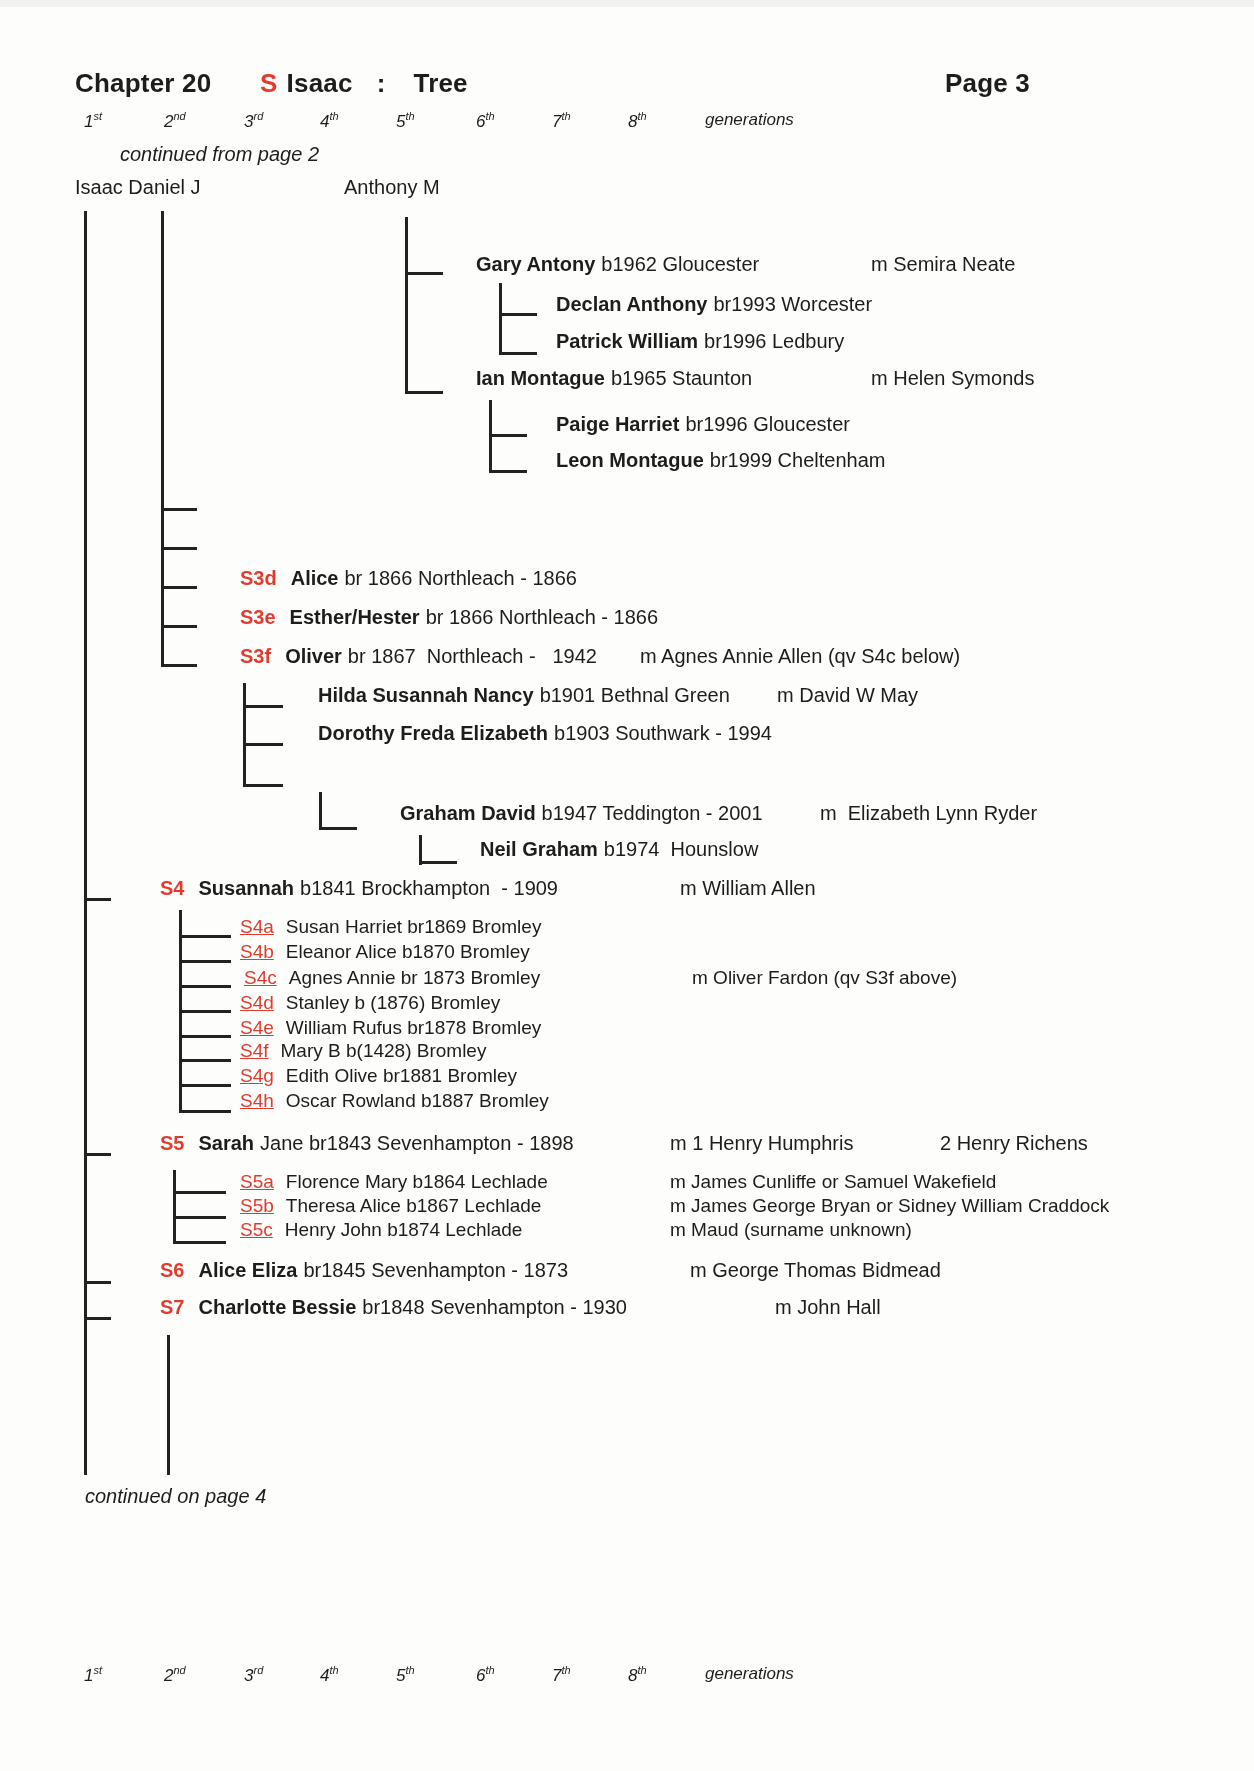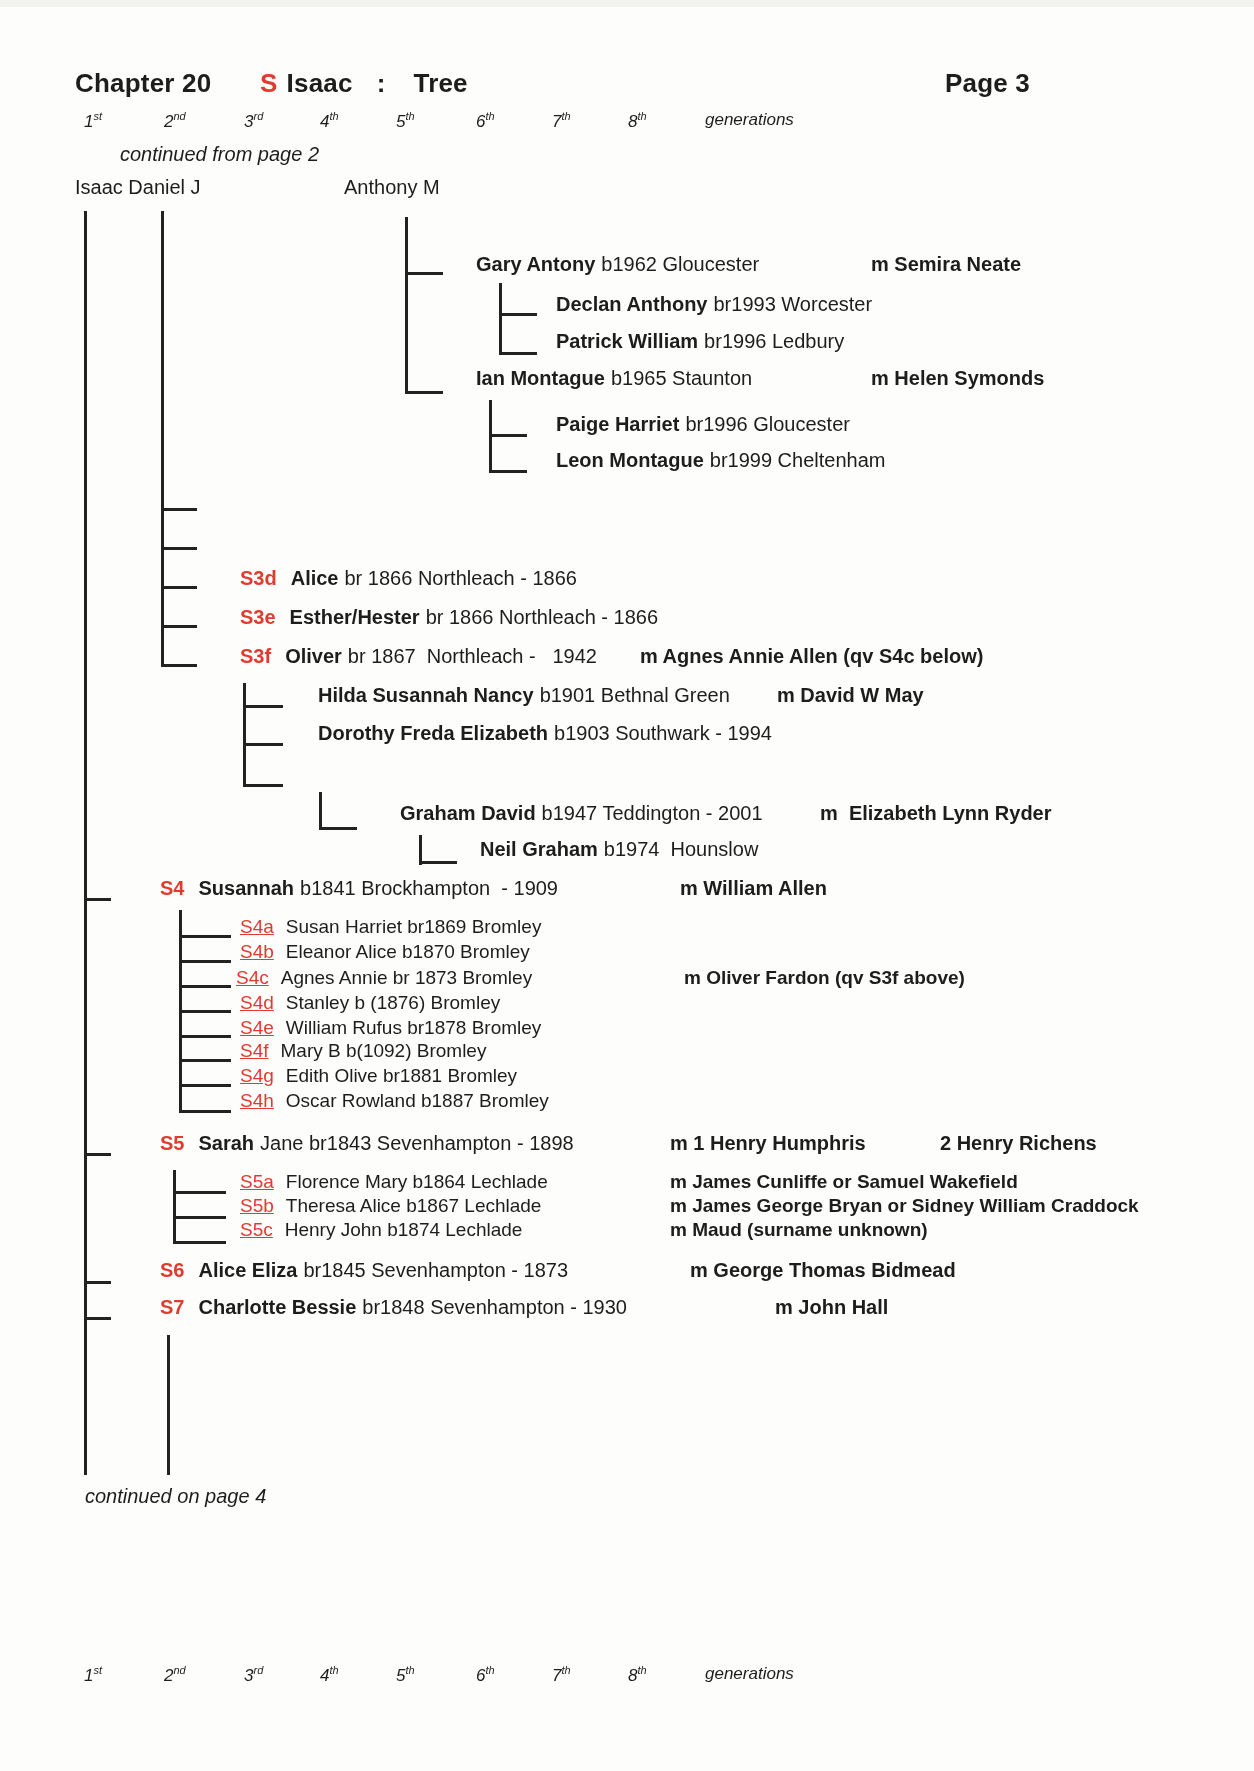--- a/index.html
+++ b/index.html
@@ -21,21 +21,21 @@
   .gm sup{font-size:11px;font-style:italic;}
   .glabel{position:absolute;font-style:italic;font-size:17px;}
   .note{position:absolute;font-style:italic;font-size:20px;white-space:pre;}
   .head-name{position:absolute;font-size:20px;white-space:pre;}
   .trow{position:absolute;font-size:20px;line-height:24px;white-space:pre;}
   .trow.small{font-size:19px;line-height:22px;}
   .plabel{color:#e13b2f;font-weight:bold;margin-right:14px;}
   .plabel.reg{font-weight:normal;margin-right:12px;text-decoration:underline;}
   .pname{font-weight:bold;}
   .pdetails{margin-left:6px;}
-  .pspouse,.pspouse2{position:absolute;top:0;white-space:pre;font-weight:bold;}
+  .pspouse,.pspouse2{position:absolute;top:0;white-space:pre;font-weight:normal;}
   .vl{position:absolute;width:3px;background:#222;}
   .hl{position:absolute;height:3px;background:#222;}
 </style>
 </head>
 <body>
 
 <div class="page">
   <div class="scan-edge"></div>
 
   <div class="hdr" style="left:75px;top:68px"><span>Chapter 20</span></div>
@@ -115,24 +115,24 @@
 
   <div class="trow" style="left:318px;top:683px"><span class="pname">Hilda Susannah Nancy</span><span class="pdetails">b1901 Bethnal Green</span><span class="pspouse" style="left:459px">m David W May</span></div>
   <div class="trow" style="left:318px;top:721px"><span class="pname">Dorothy Freda Elizabeth</span><span class="pdetails">b1903 Southwark - 1994</span></div>
   <div class="trow" style="left:400px;top:801px"><span class="pname">Graham David</span><span class="pdetails">b1947 Teddington - 2001</span><span class="pspouse" style="left:420px">m  Elizabeth Lynn Ryder</span></div>
   <div class="trow" style="left:480px;top:837px"><span class="pname">Neil Graham</span><span class="pdetails">b1974  Hounslow</span></div>
 
   <div class="trow" style="left:160px;top:876px"><span class="plabel">S4</span><span class="pname">Susannah</span><span class="pdetails">b1841 Brockhampton  - 1909</span><span class="pspouse" style="left:520px">m William Allen</span></div>
 
   <div class="trow small" style="left:240px;top:916px"><span class="plabel reg">S4a</span><span>Susan Harriet br1869 Bromley</span></div>
   <div class="trow small" style="left:240px;top:941px"><span class="plabel reg">S4b</span><span>Eleanor Alice b1870 Bromley</span></div>
-  <div class="trow small" style="left:236px;top:967px"><span class="plabel reg">S4c</span><span>Agnes Annie br 1873 Bromley</span><span class="pspouse" style="left:448px">m Oliver Fardon (qv S3f above)</span></div>
+  <div class="trow small" style="left:244px;top:967px"><span class="plabel reg">S4c</span><span>Agnes Annie br 1873 Bromley</span><span class="pspouse" style="left:448px">m Oliver Fardon (qv S3f above)</span></div>
   <div class="trow small" style="left:240px;top:992px"><span class="plabel reg">S4d</span><span>Stanley b (1876) Bromley</span></div>
   <div class="trow small" style="left:240px;top:1017px"><span class="plabel reg">S4e</span><span>William Rufus br1878 Bromley</span></div>
-  <div class="trow small" style="left:240px;top:1040px"><span class="plabel reg">S4f</span><span>Mary B b(1092) Bromley</span></div>
+  <div class="trow small" style="left:240px;top:1040px"><span class="plabel reg">S4f</span><span>Mary B b(1428) Bromley</span></div>
   <div class="trow small" style="left:240px;top:1065px"><span class="plabel reg">S4g</span><span>Edith Olive br1881 Bromley</span></div>
   <div class="trow small" style="left:240px;top:1090px"><span class="plabel reg">S4h</span><span>Oscar Rowland b1887 Bromley</span></div>
 
   <div class="trow" style="left:160px;top:1131px"><span class="plabel">S5</span><span class="pname">Sarah</span><span class="pdetails">Jane br1843 Sevenhampton - 1898</span><span class="pspouse" style="left:510px">m 1 Henry Humphris</span><span class="pspouse2" style="left:780px">2 Henry Richens</span></div>
 
   <div class="trow small" style="left:240px;top:1171px"><span class="plabel reg">S5a</span><span>Florence Mary b1864 Lechlade</span><span class="pspouse" style="left:430px">m James Cunliffe or Samuel Wakefield</span></div>
   <div class="trow small" style="left:240px;top:1195px"><span class="plabel reg">S5b</span><span>Theresa Alice b1867 Lechlade</span><span class="pspouse" style="left:430px">m James George Bryan or Sidney William Craddock</span></div>
   <div class="trow small" style="left:240px;top:1219px"><span class="plabel reg">S5c</span><span>Henry John b1874 Lechlade</span><span class="pspouse" style="left:430px">m Maud (surname unknown)</span></div>
 
   <div class="trow" style="left:160px;top:1258px"><span class="plabel">S6</span><span class="pname">Alice Eliza</span><span class="pdetails">br1845 Sevenhampton - 1873</span><span class="pspouse" style="left:530px">m George Thomas Bidmead</span></div>

